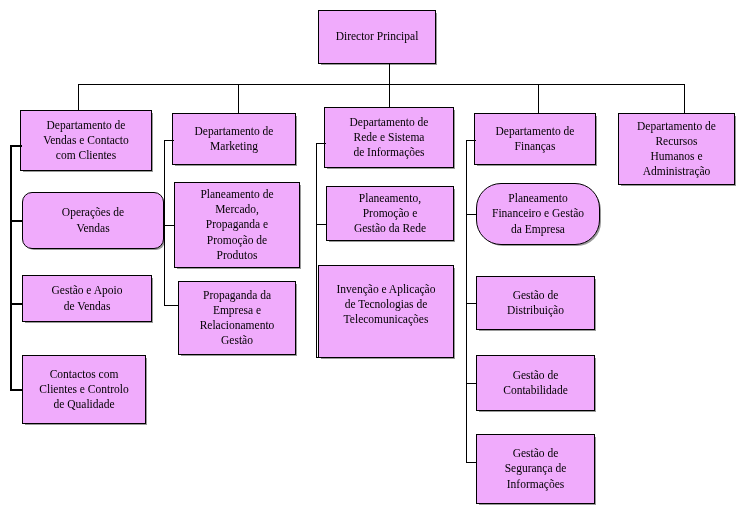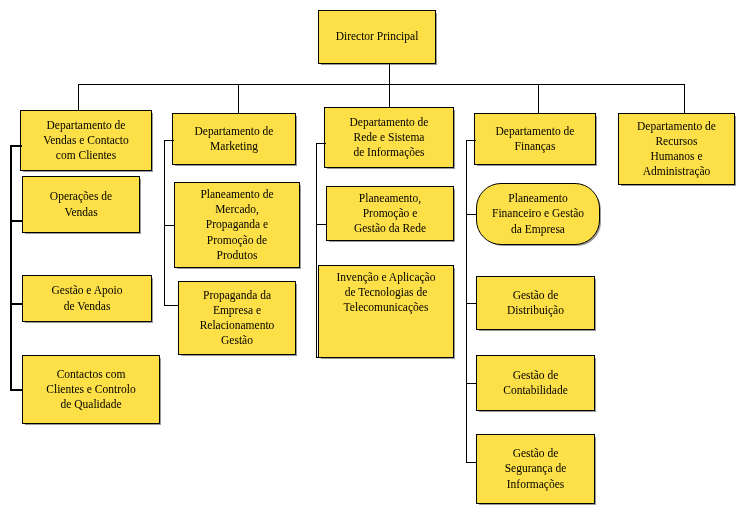--- a/index.html
+++ b/index.html
@@ -14,21 +14,21 @@
     position: relative;
     width: 751px;
     height: 520px;
     background: #ffffff;
     overflow: hidden;
   }
   .node {
     position: absolute;
     box-sizing: border-box;
     border: 1px solid #000000;
-    background: #fde047;
+    background: #f0abfc;
     display: flex;
     align-items: center;
     justify-content: center;
     text-align: center;
     font-size: 11.5px;
     line-height: 1.32;
     color: #000000;
     padding: 2px 4px;
     box-shadow: 2px 2px 0 -1px #9a9a9a;
   }
@@ -62,33 +62,33 @@
   <div class="node" style="left:20px; top:110px; width:132px; height:61px;">
     <span>Departamento de
 Vendas e Contacto
 com Clientes</span>
   </div>
 
   <div class="edge v" style="left:10px; top:145px; height:245px; width:2px;"></div>
   <div class="edge h" style="left:10px; top:145px; width:12px; height:2px;"></div>
 
   <div class="edge h" style="left:10px; top:220px; width:14px; height:2px;"></div>
-  <div class="node" style="left:22px; top:176px; width:118px; height:57px;">
+  <div class="node" style="left:22px; top:192px; width:142px; height:57px;border-radius:10px;">
     <span>Operações de
 Vendas</span>
   </div>
 
   <div class="edge h" style="left:10px; top:303px; width:14px; height:2px;"></div>
   <div class="node" style="left:22px; top:275px; width:130px; height:47px;">
     <span>Gestão e Apoio
 de Vendas</span>
   </div>
 
   <div class="edge h" style="left:10px; top:389px; width:14px; height:2px;"></div>
-  <div class="node" style="left:22px; top:355px; width:138px; height:69px;">
+  <div class="node" style="left:22px; top:355px; width:124px; height:69px;">
     <span>Contactos com
 Clientes e Controlo
 de Qualidade</span>
   </div>
 
   <div class="edge v" style="left:238px; top:84px; height:29px;"></div>
 
   <div class="node" style="left:172px; top:113px; width:124px; height:52px;">
     <span>Departamento de
 Marketing</span>
@@ -126,21 +126,21 @@
   <div class="edge h" style="left:316px; top:143px; width:10px;"></div>
 
   <div class="edge h" style="left:316px; top:224px; width:12px;"></div>
   <div class="node" style="left:326px; top:186px; width:128px; height:55px;">
     <span>Planeamento,
 Promoção e
 Gestão da Rede</span>
   </div>
 
   <div class="edge h" style="left:316px; top:357px; width:8px;"></div>
-  <div class="node" style="left:318px; top:265px; width:136px; height:93px; align-items:flex-start; padding-top:4px;">
+  <div class="node" style="left:318px; top:265px; width:136px; height:93px; align-items:flex-start; padding-top:16px;">
     <span>Invenção e Aplicação
 de Tecnologias de
 Telecomunicações</span>
   </div>
 
   <div class="edge v" style="left:538px; top:84px; height:29px;"></div>
 
   <div class="node" style="left:474px; top:113px; width:122px; height:52px;">
     <span>Departamento de
 Finanças</span>

